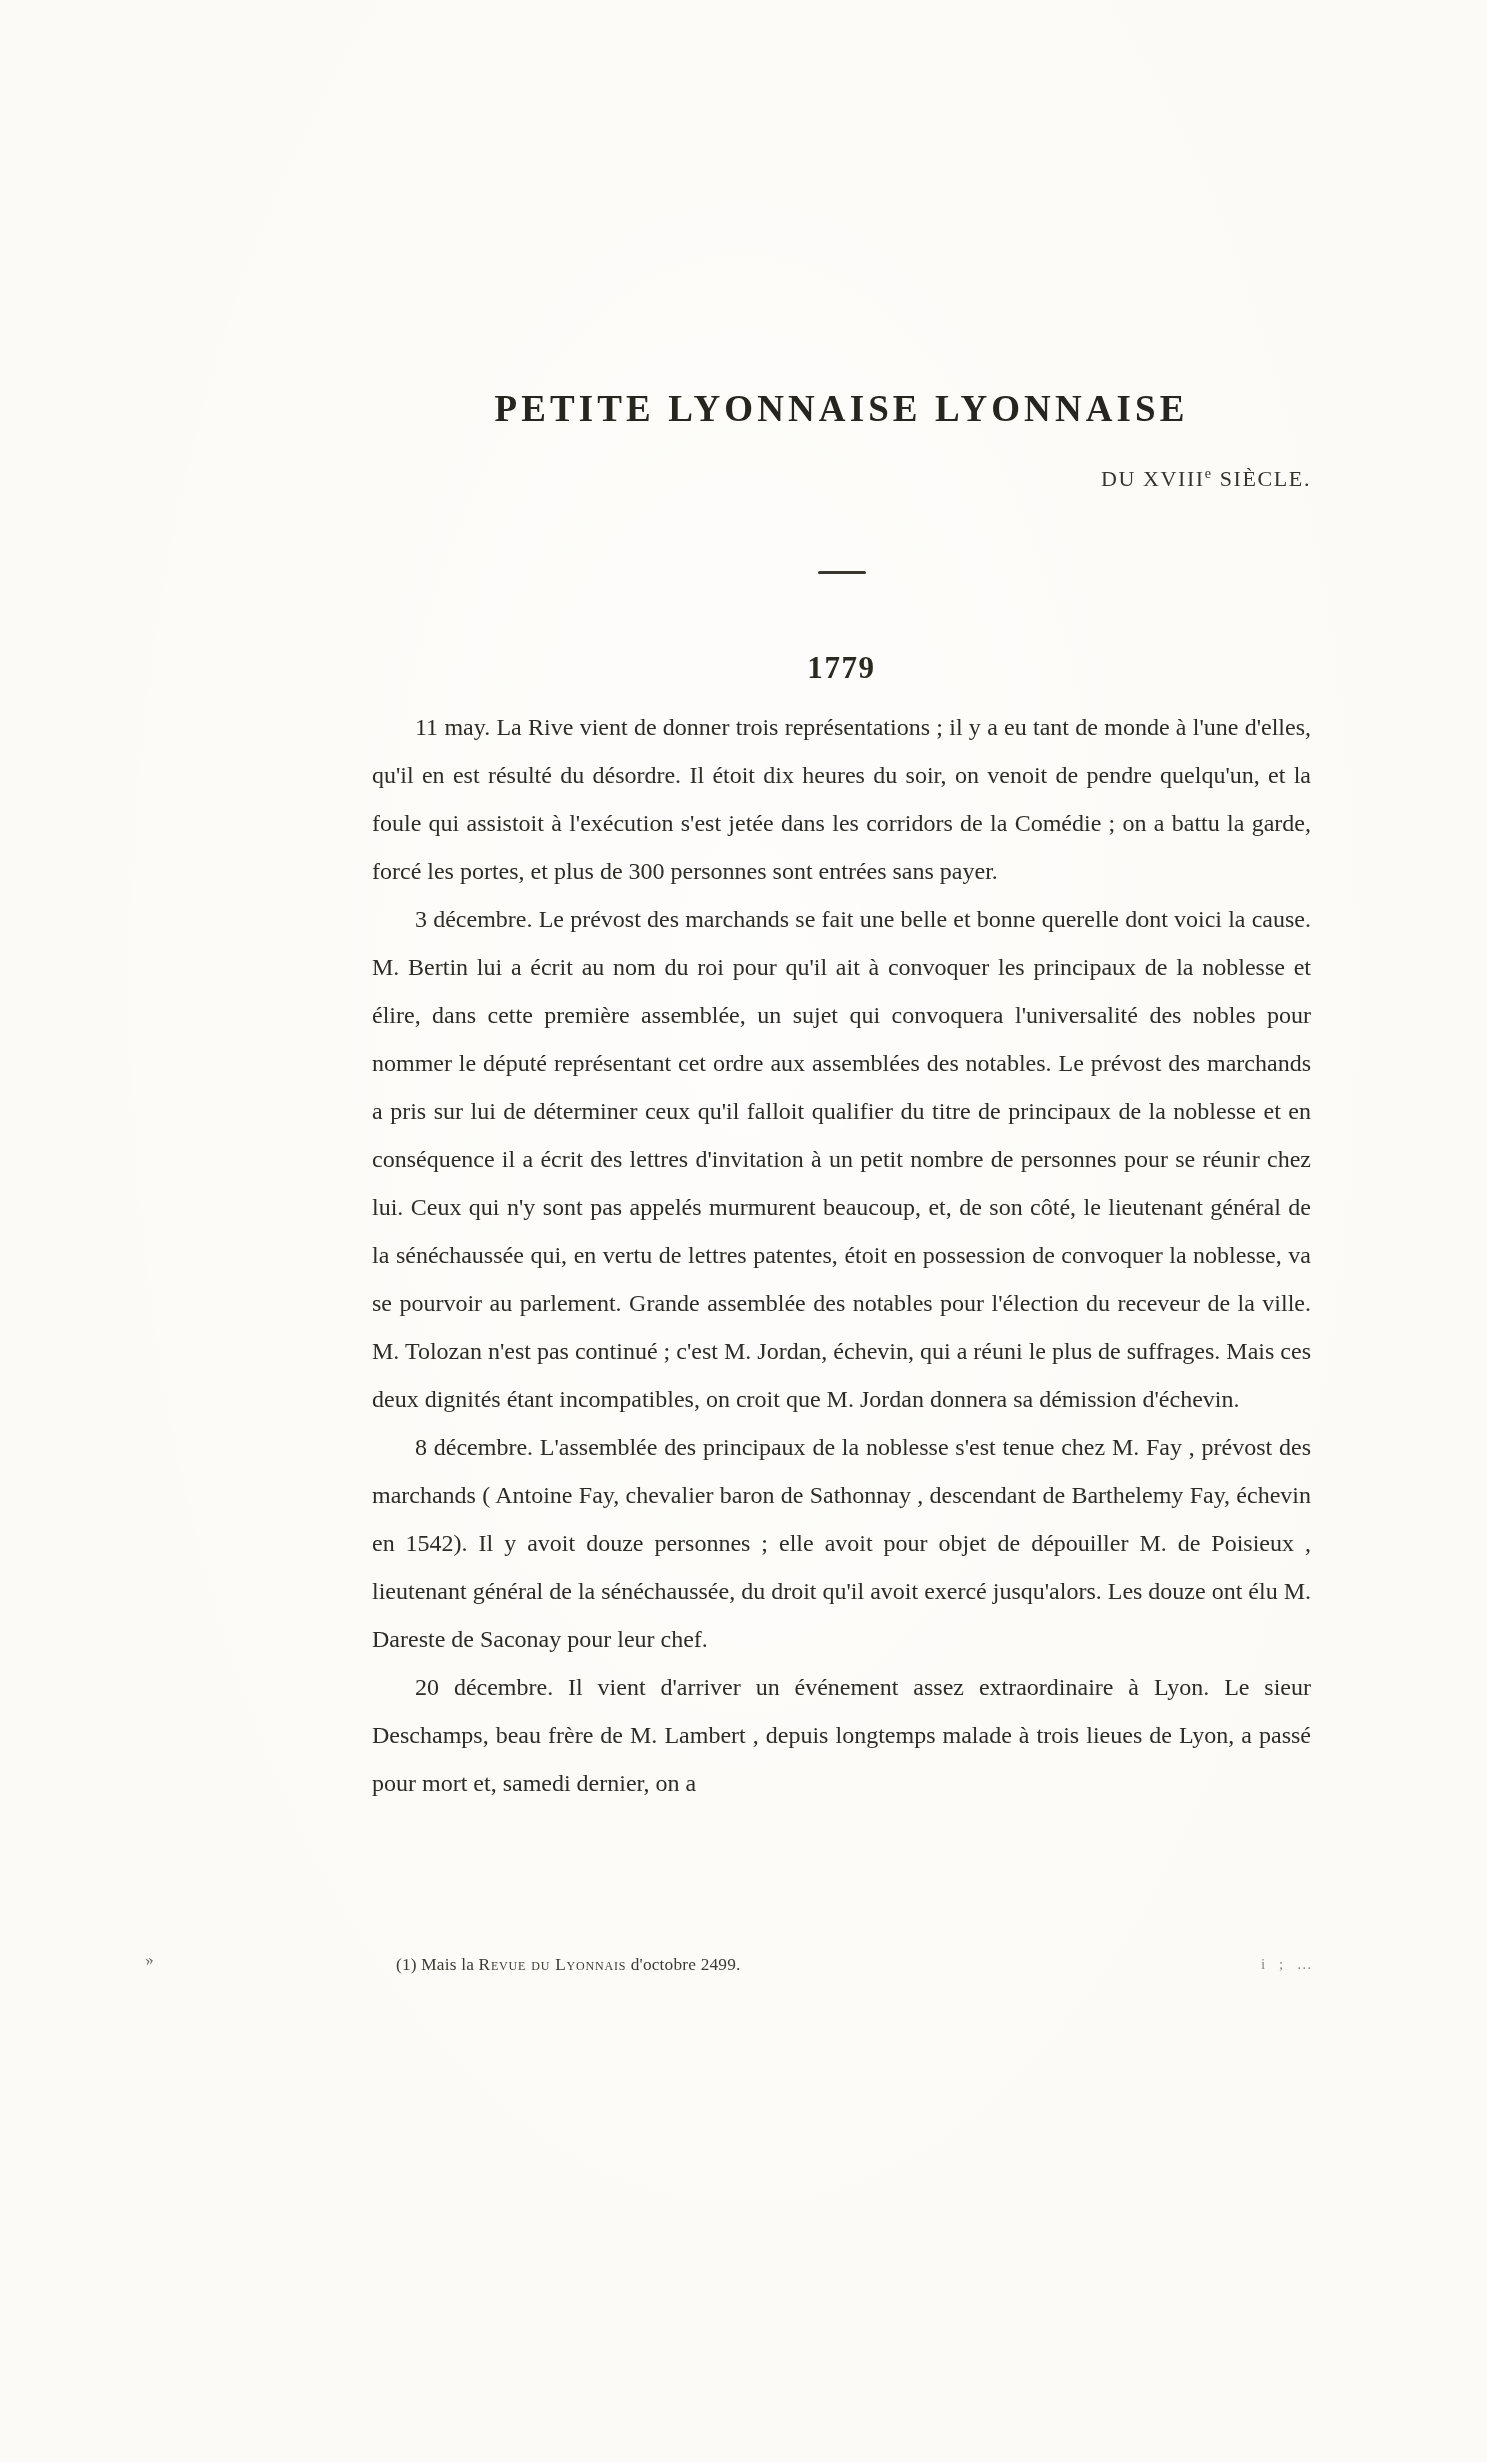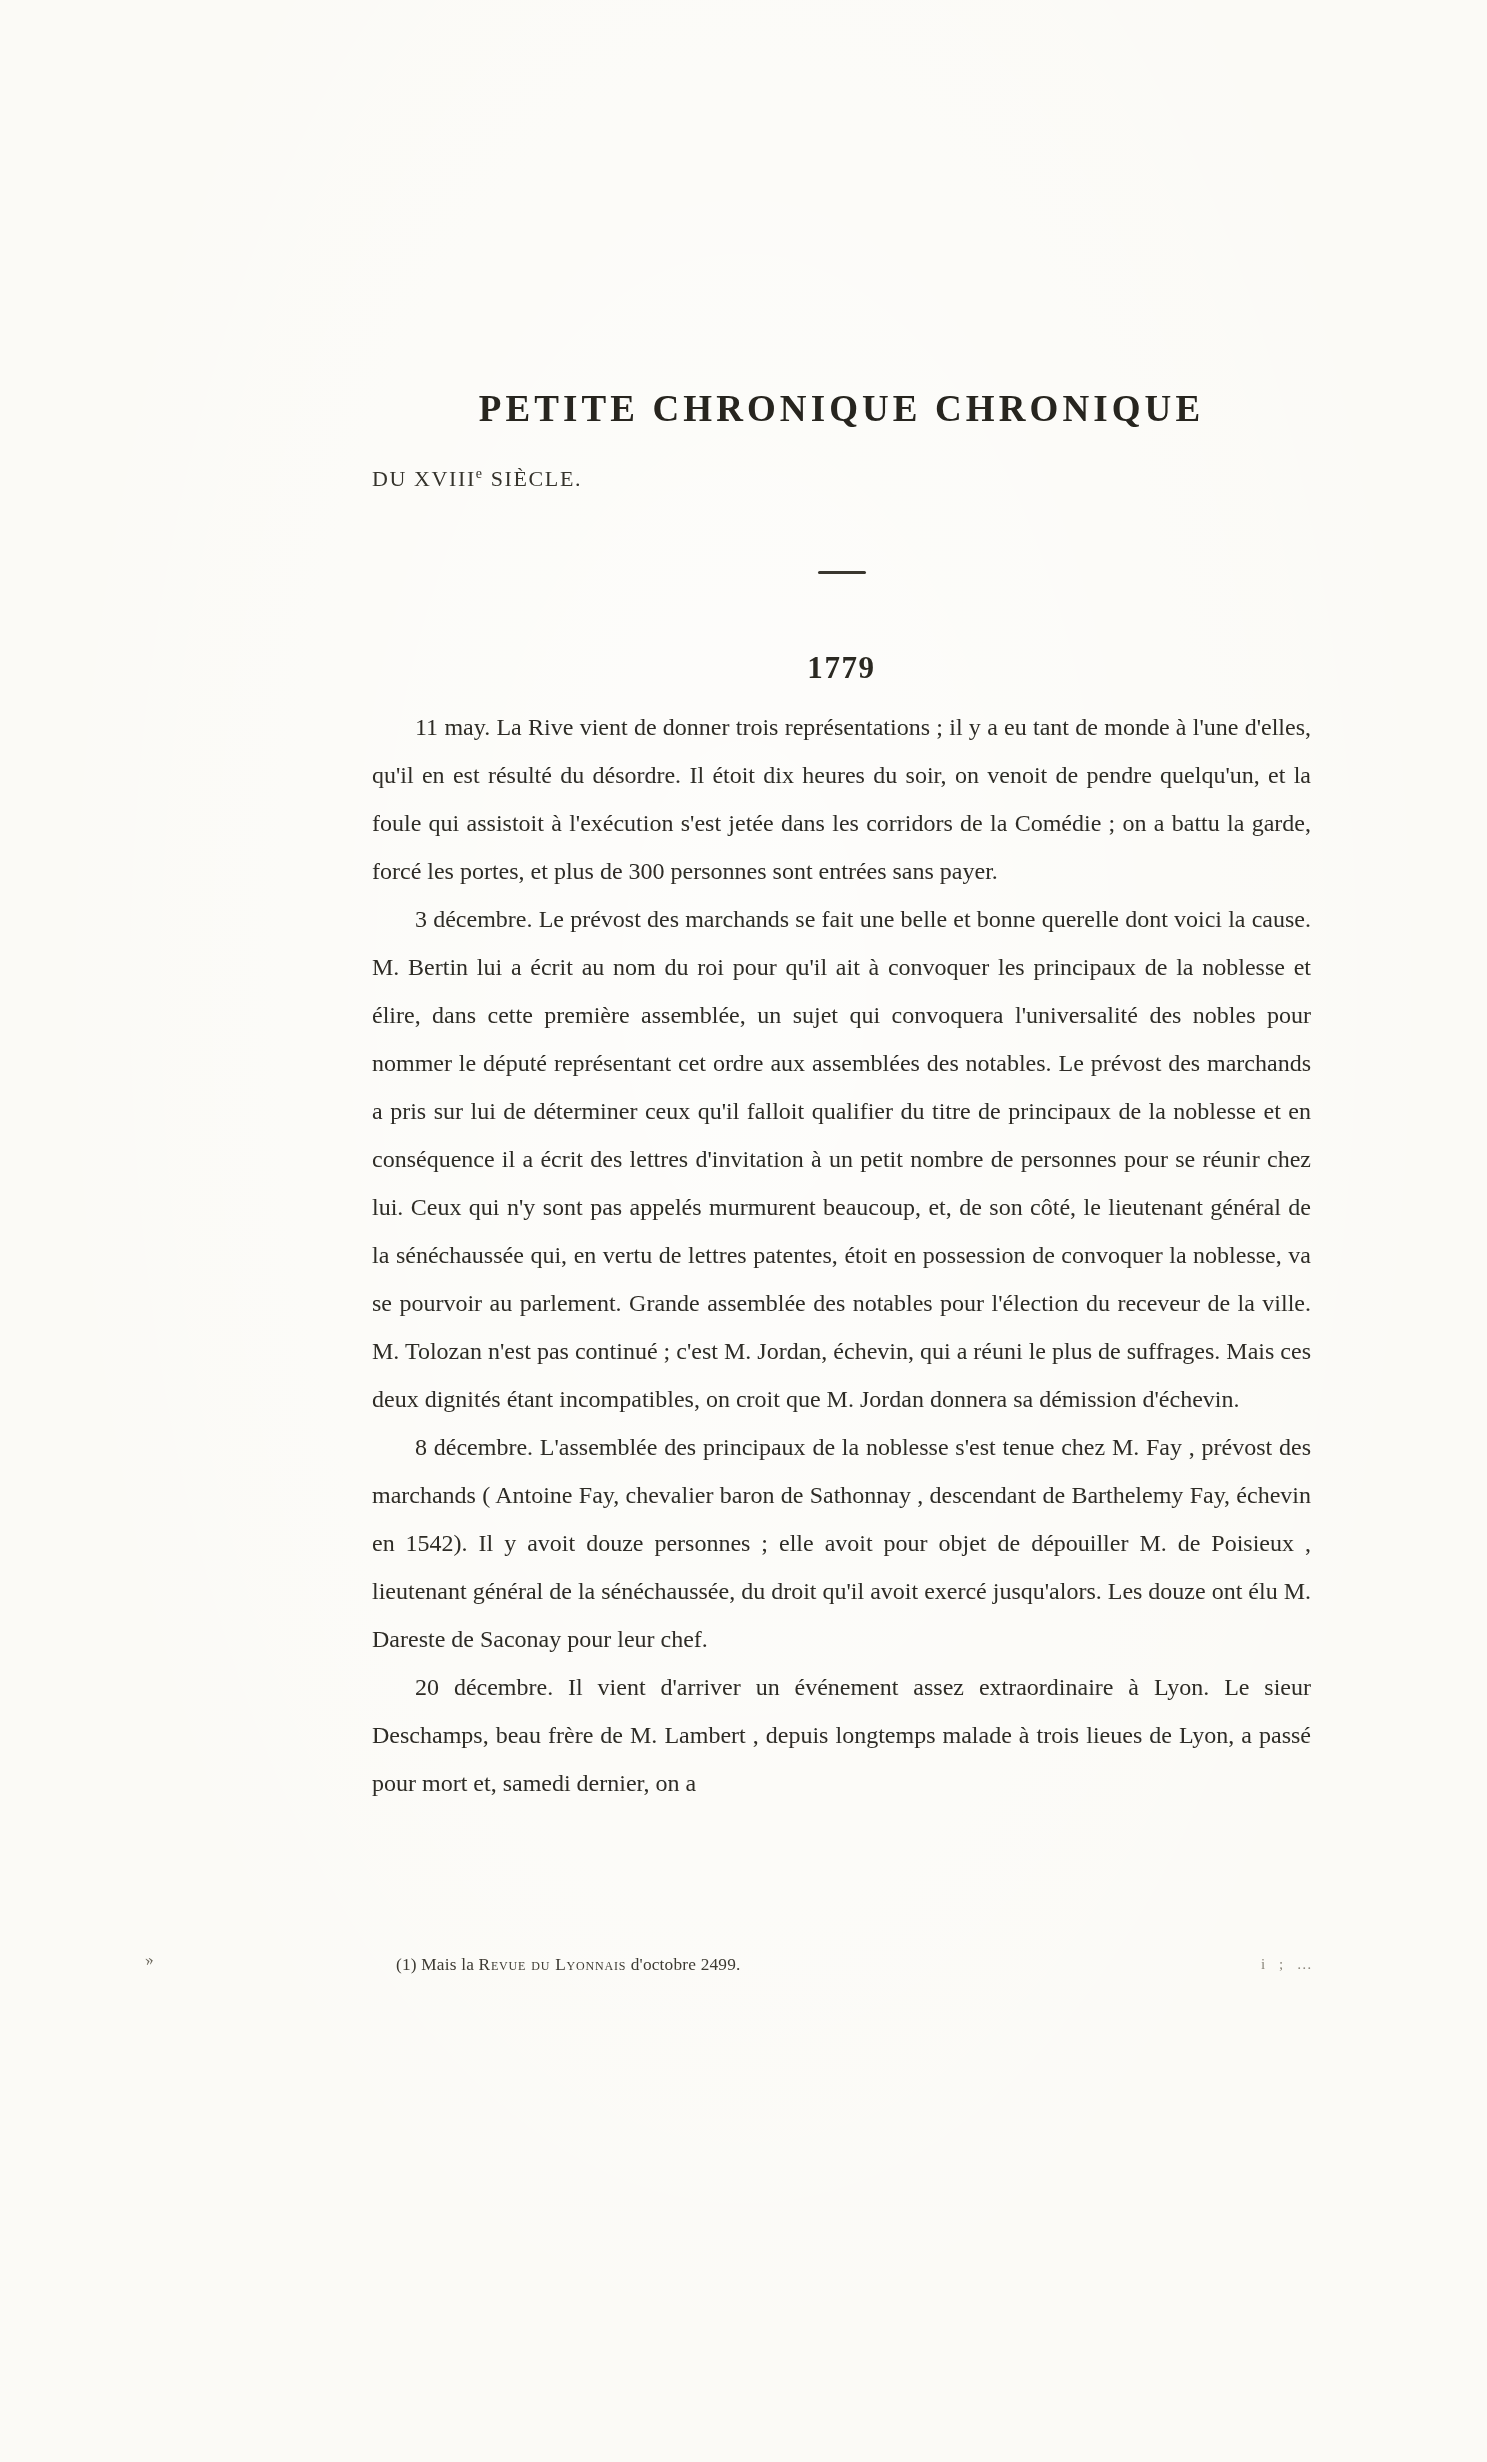--- a/index.html
+++ b/index.html
@@ -31,21 +31,21 @@
   .title {
     font-size: 37px;
     font-weight: 600;
     letter-spacing: 4.1px;
     text-align: center;
     margin: 0 0 36px 0;
     color: #27251f;
     white-space: nowrap;
   }
   .subtitle {
-    text-align: left;
+    text-align: right;
     font-size: 22px;
     letter-spacing: 1.6px;
     color: #35332c;
     margin: 0 0 79px 0;
   }
   .subtitle sup {
     font-size: 14px;
     vertical-align: super;
   }
   .rule {
@@ -101,21 +101,21 @@
     letter-spacing: 5px;
   }
 </style>
 </head>
 <body>
 
 <div class="page">
 
   <div class="content">
 
-    <h1 class="title">PETITE CHRONIQUE CHRONIQUE</h1>
+    <h1 class="title">PETITE LYONNAISE LYONNAISE</h1>
 
     <div class="subtitle">
       <span>DU XVIII</span><sup>e</sup><span> SIÈCLE.</span>
     </div>
 
     <div class="rule"></div>
 
     <h2 class="year">1779</h2>
 
     <div class="body-text">

